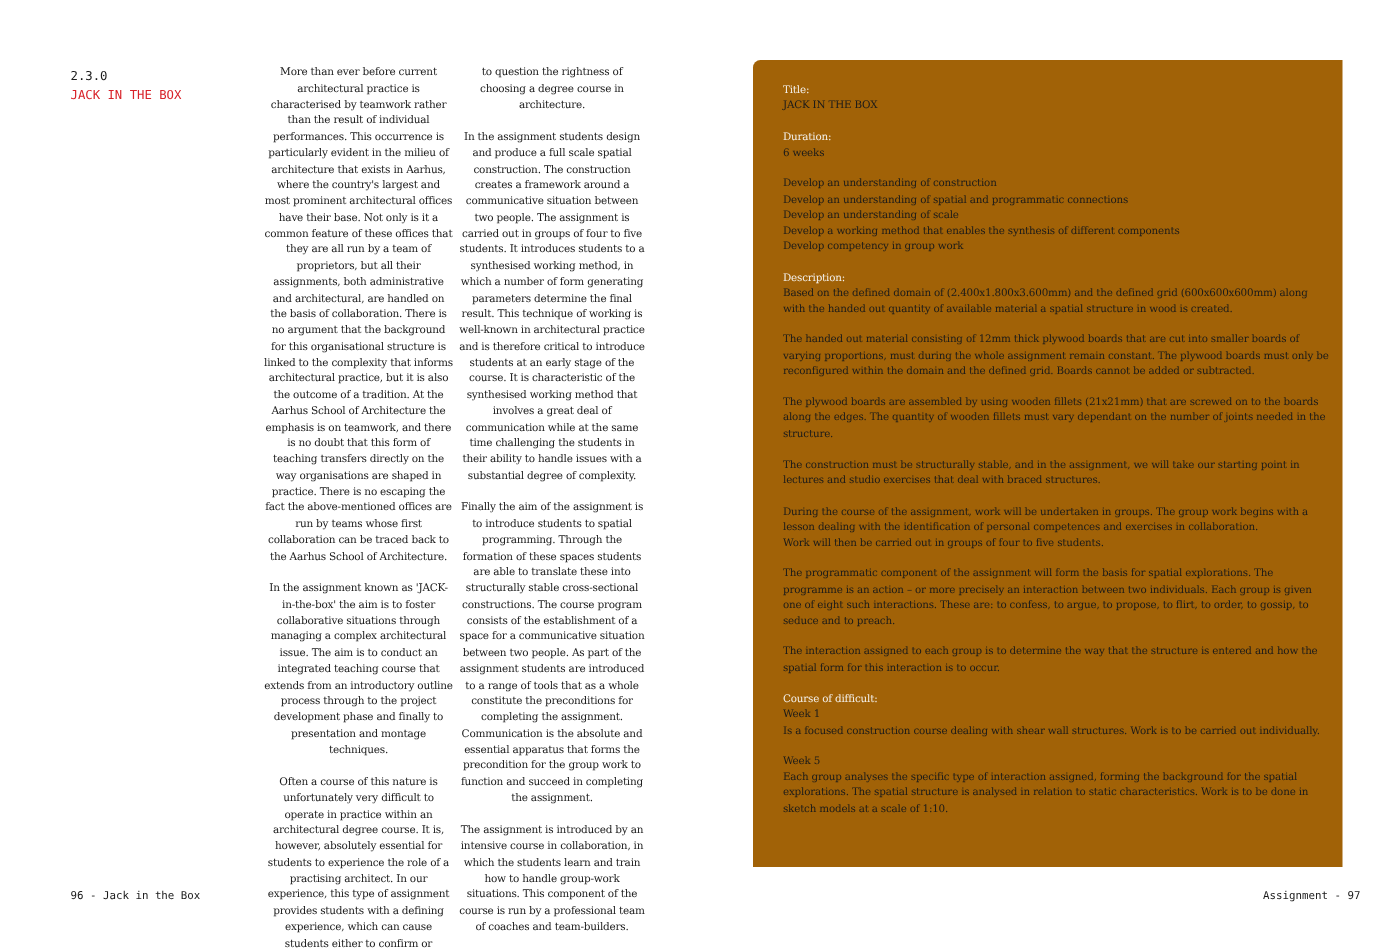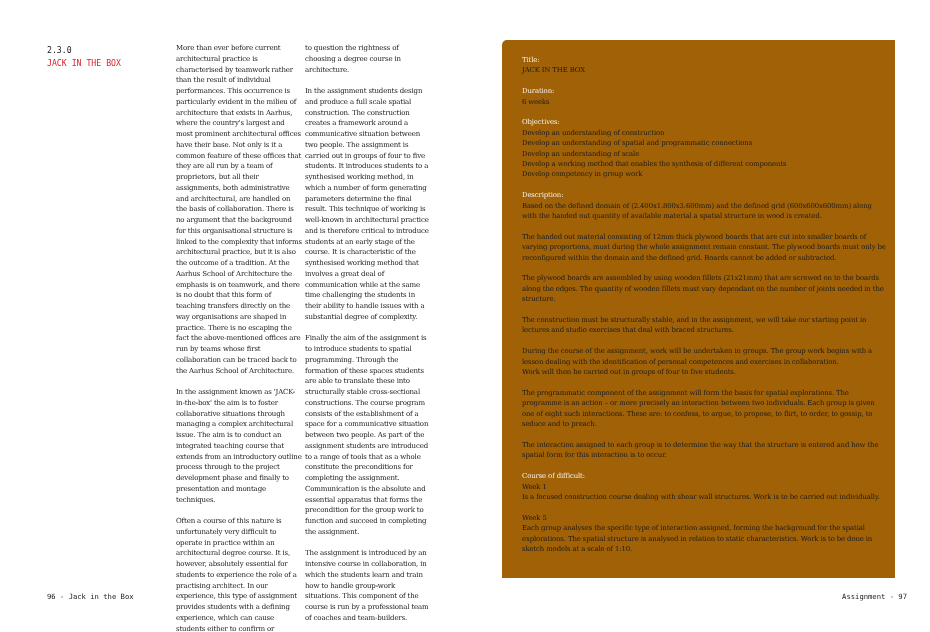--- a/index.html
+++ b/index.html
@@ -4,21 +4,21 @@
 <style>
   html, body { margin: 0; padding: 0; }
   body {
     width: 930px; height: 632px; background: #ffffff; position: relative; overflow: hidden;
     font-family: "DejaVu Serif", "Liberation Serif", serif; color: #1a1a1a;
   }
   .mono { font-family: "DejaVu Sans Mono", "Liberation Mono", monospace; }
   .header-block { position: absolute; left: 47px; top: 44px; width: 125px; font-size: 8.2px; line-height: 13px; }
   .header-block .title { color: #d8232a; }
   .col { position: absolute; top: 43px; width: 126px; font-size: 7px; line-height: 10.75px; letter-spacing: -0.15px; }
-  .col p { margin: 0 0 10.75px 0; }
+  .col p { margin: 0 0 10.75px 0; text-align: center; }
   .col1 { left: 176px; }
   .col2 { left: 305px; }
   .panel {
     position: absolute; left: 502px; top: 40px; width: 393px; height: 538px;
     background: #a16207; border-top-left-radius: 5px;
   }
   .panel-inner { position: absolute; left: 20px; top: 15px; width: 365px; font-size: 6.9px; line-height: 10.4px; letter-spacing: -0.12px; }
   .panel-inner .label { color: #f4f1ec; }
   .panel-inner .sec { margin-bottom: 10.4px; }
   .panel-inner p { margin: 0 0 10.4px 0; }
@@ -51,21 +51,20 @@
   <div class="panel-inner">
     <div class="sec">
       <span class="line label">Title:</span>
       <span class="line">JACK IN THE BOX</span>
     </div>
     <div class="sec">
       <span class="line label">Duration:</span>
       <span class="line">6 weeks</span>
     </div>
     <div class="sec">
-      <span class="line label">Objectives:</span>
       <span class="line">Develop an understanding of construction</span>
       <span class="line">Develop an understanding of spatial and programmatic connections</span>
       <span class="line">Develop an understanding of scale</span>
       <span class="line">Develop a working method that enables the synthesis of different components</span>
       <span class="line">Develop competency in group work</span>
     </div>
     <div>
       <span class="line label">Description:</span>
       <p>Based on the defined domain of (2.400x1.800x3.600mm) and the defined grid (600x600x600mm) along with the handed out quantity of available material a spatial structure in wood is created.</p>
       <p>The handed out material consisting of 12mm thick plywood boards that are cut into smaller boards of varying proportions, must during the whole assignment remain constant. The plywood boards must only be reconfigured within the domain and the defined grid. Boards cannot be added or subtracted.</p>

